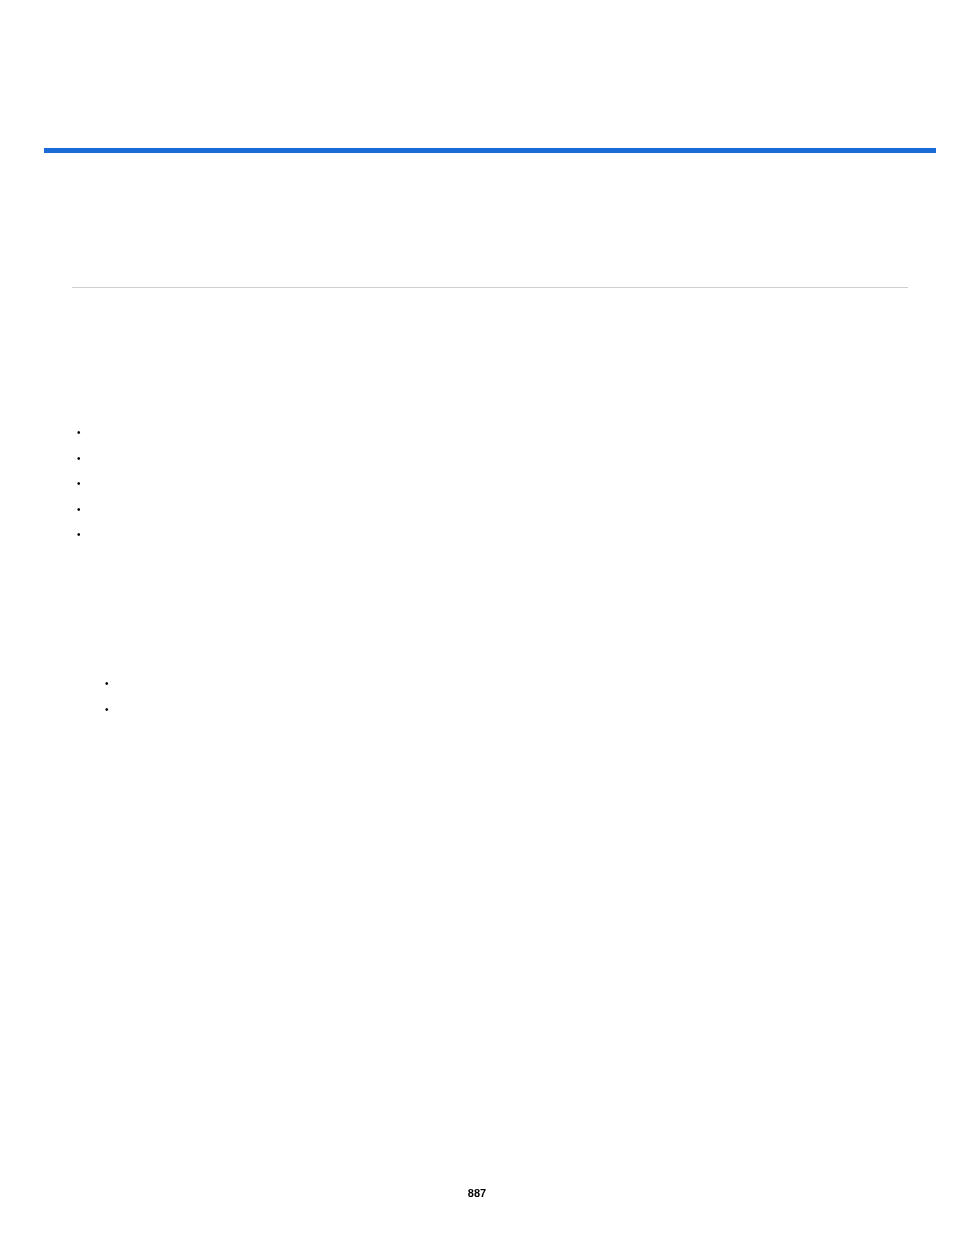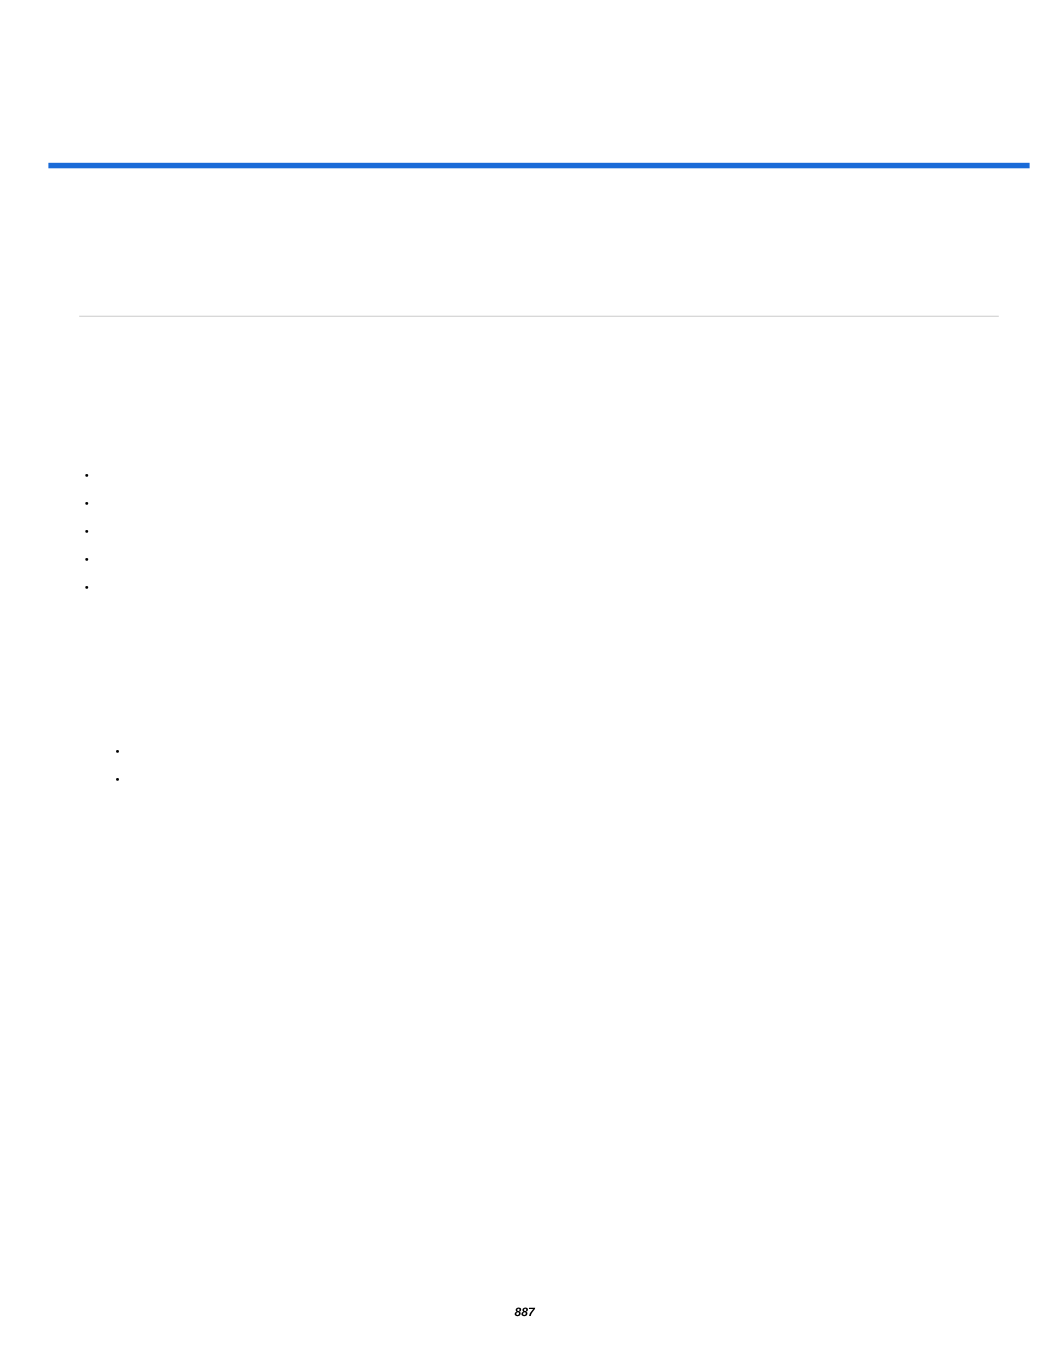--- a/index.html
+++ b/index.html
@@ -1,15 +1,15 @@
 <!DOCTYPE html>
 <html><head>
   <meta charset="utf-8">
   <style>
-    * { margin: 0; padding: 0; box-sizing: border-box; font-style: italic; }
+    * { margin: 0; padding: 0; box-sizing: border-box; }
     body {
       width: 954px;
       height: 1235px;
       background: #ffffff;
       font-family: Arial, Helvetica, sans-serif;
       position: relative;
     }
     .blue-rule {
       position: absolute;
       left: 44px;

